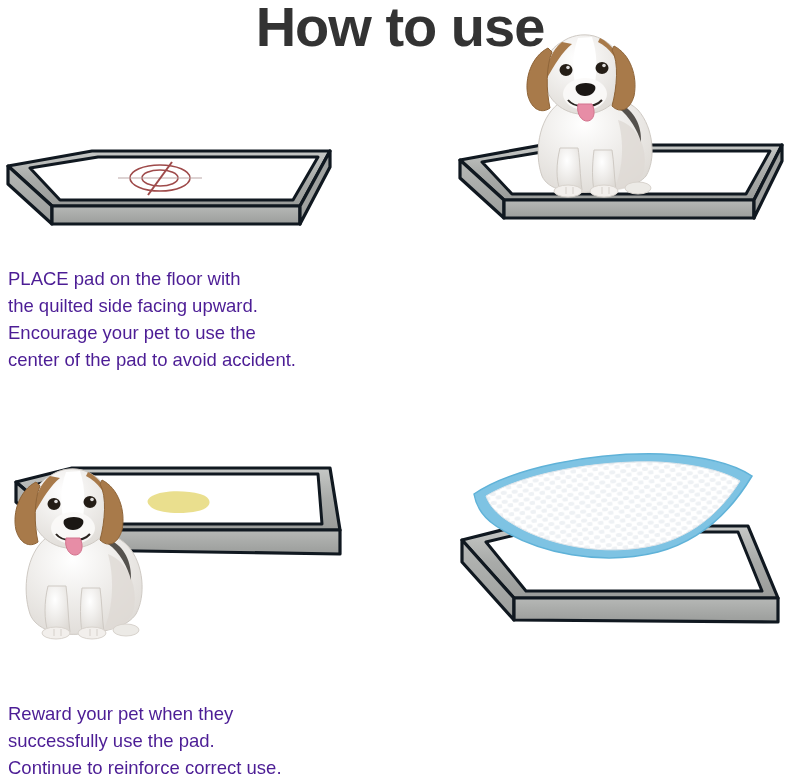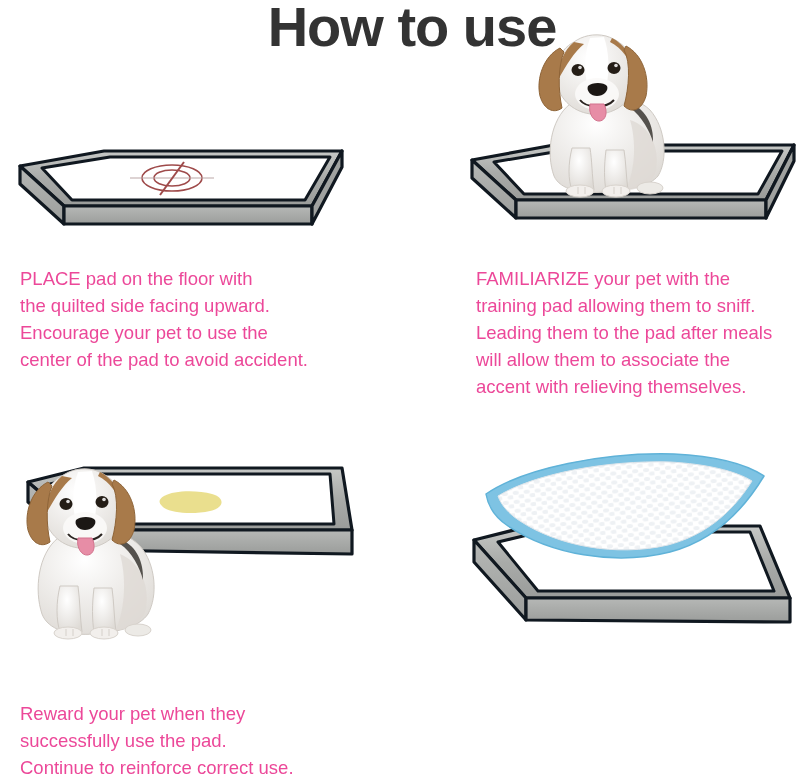--- a/index.html
+++ b/index.html
@@ -12,21 +12,20 @@
     height: 778px;
     position: relative;
     font-family: "Liberation Sans", sans-serif;
     color: #3a3a3a;
     overflow: hidden;
   }
   .page {
     position: absolute;
     inset: 0;
     background: #ffffff;
-    margin-left: 12px;
   }
   .title {
     position: absolute;
     left: 0;
     top: -4px;
     width: 800px;
     text-align: center;
     font-size: 56px;
     font-weight: bold;
     letter-spacing: -1px;
@@ -38,21 +37,21 @@
     position: absolute;
   }
   .art {
     position: absolute;
     overflow: visible;
   }
   .caption {
     position: absolute;
     font-size: 18.5px;
     line-height: 27px;
-    color: #ec4899;
+    color: #4c1d95;
     white-space: pre-line;
     font-family: "Liberation Sans", sans-serif;
   }
   
   #panel-place      { left: 0;   top: 120px; width: 400px; height: 260px; }
   #panel-familiarize{ left: 400px; top: 120px; width: 400px; height: 280px; }
   #panel-reward     { left: 0;   top: 460px; width: 400px; height: 318px; }
   #panel-dispose    { left: 400px; top: 440px; width: 400px; height: 338px; }
 
   #art-place       { left: 0px;  top: 20px;  width: 340px; height: 110px; }
@@ -181,25 +180,20 @@
           <ellipse cx="143" cy="86" rx="22" ry="16" fill="#fbfaf8" opacity="0.9"></ellipse>
 
           <path d="M 134,78 C 138,74 150,74 153,78 C 155,83 149,88 143,88 C 137,88 132,83 134,78 Z" fill="#1b1714"></path>
 
           <path d="M 126,92 C 132,100 152,101 160,92" fill="none" stroke="#2a2420" stroke-width="2"></path>
 
           <path d="M 136,96 C 134,106 140,114 146,113 C 152,112 154,104 150,96 Z" fill="#e78da6" stroke="#d2738d" stroke-width="1"></path>
         </g>
       </svg>
     </div>
-    <div class="caption" id="cap-familiarize">FAMILIARIZE your pet with the
-training pad allowing them to sniff.
-Leading them to the pad after meals
-will allow them to associate the
-accent with relieving themselves.</div>
   </div>
 
   <div class="panel" id="panel-reward">
     <div class="art" id="art-reward">
       <svg viewBox="0 0 360 210" width="360" height="210">
         <defs>
           <linearGradient id="frameG3" x1="0" y1="0" x2="0" y2="1">
             <stop offset="0" stop-color="#c6c8c6"></stop>
             <stop offset="0.5" stop-color="#a9aba9"></stop>
             <stop offset="1" stop-color="#9a9c9a"></stop>

